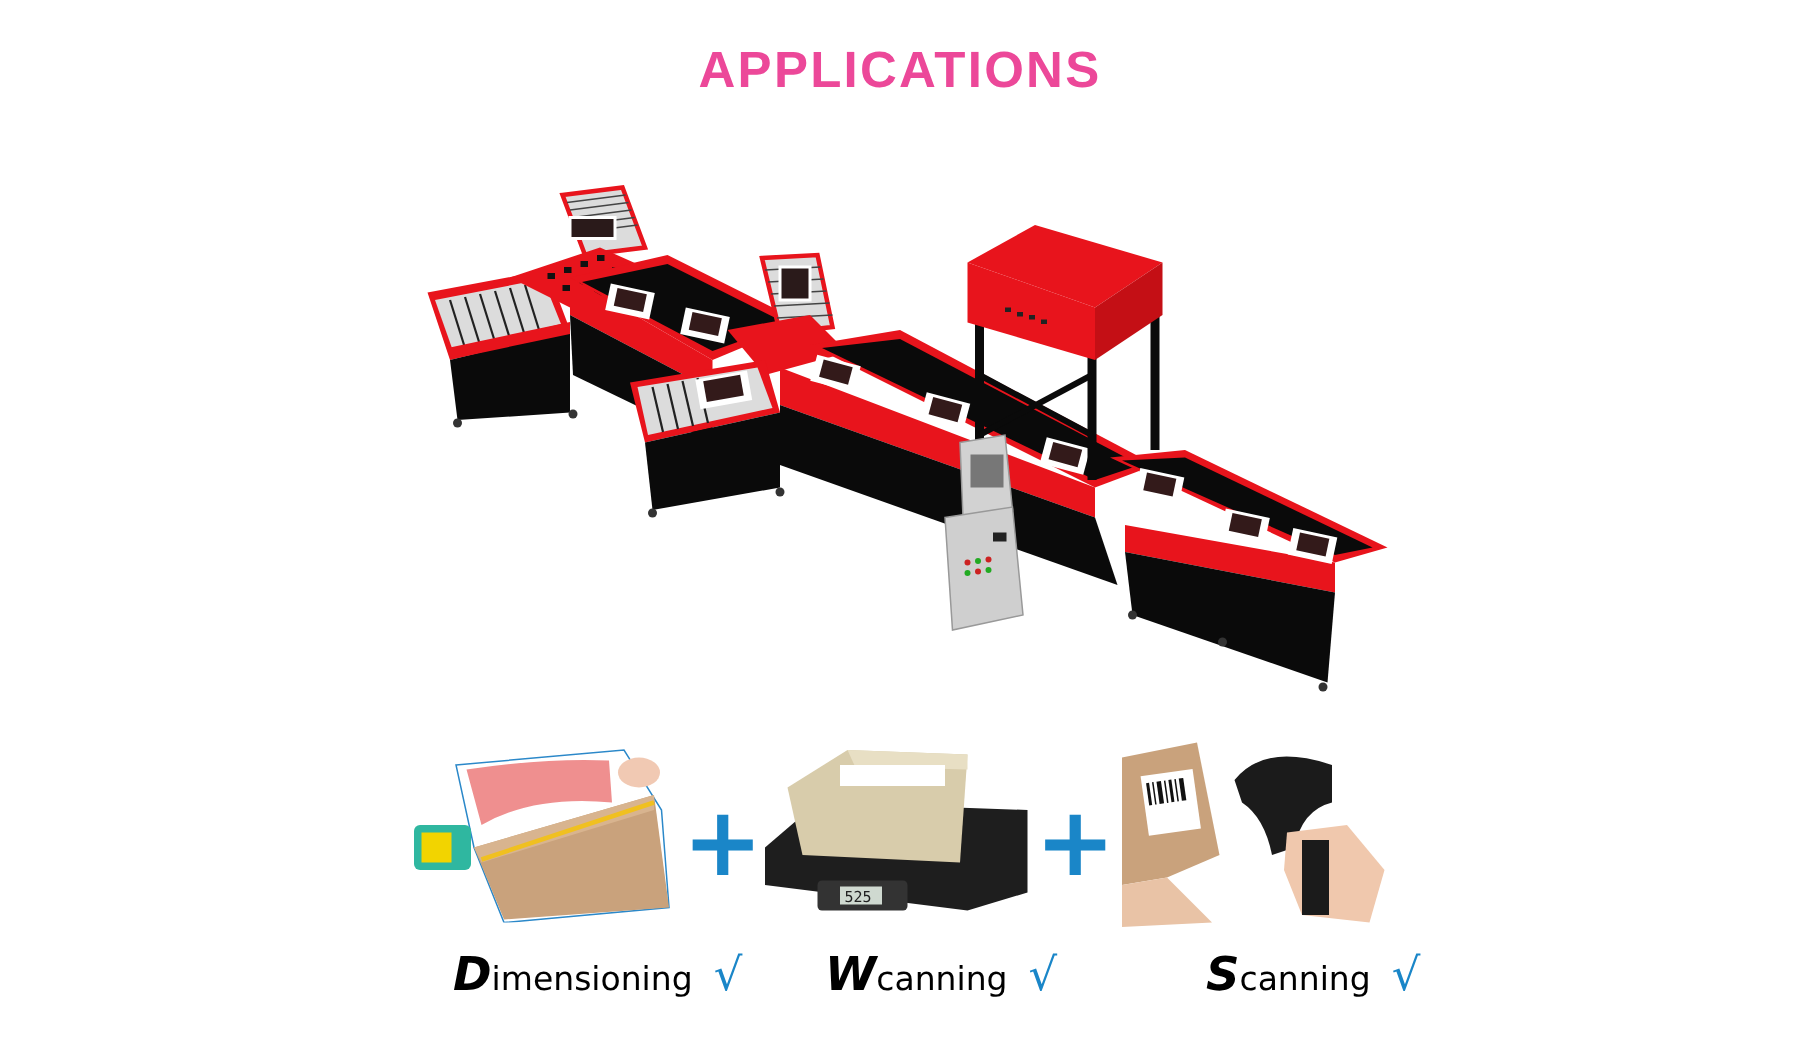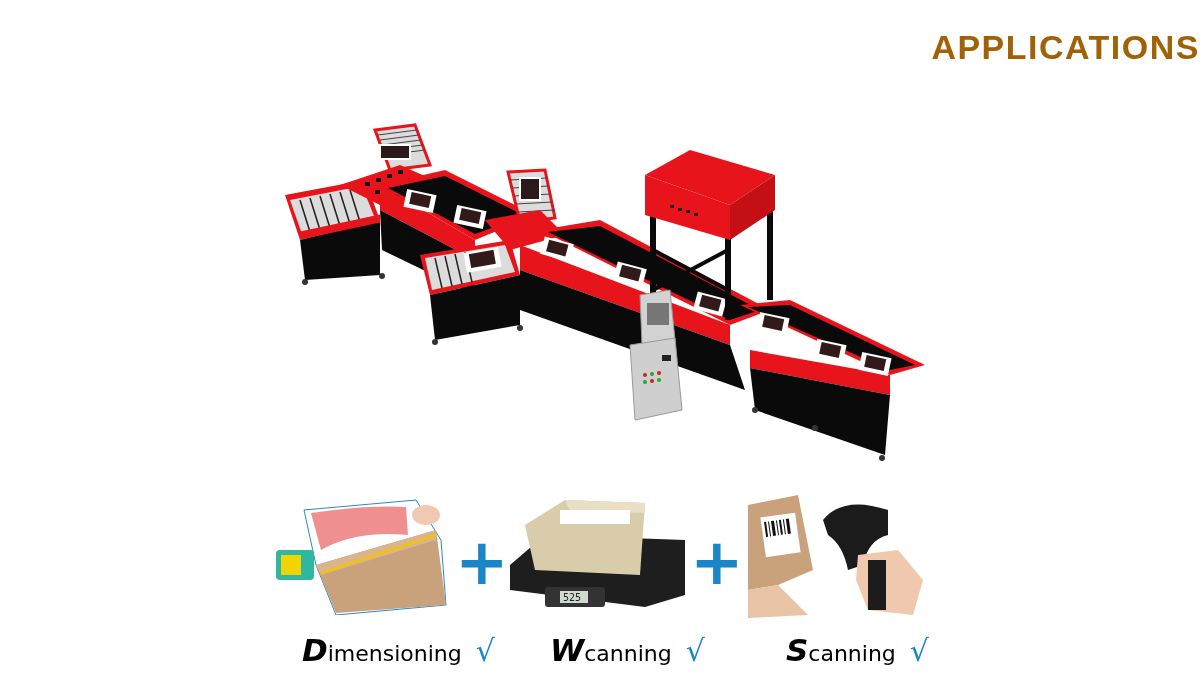--- a/index.html
+++ b/index.html
@@ -1,17 +1,17 @@
 <!DOCTYPE html>
 <html><head>
 <meta charset="utf-8">
 <style>
   html,body{margin:0;padding:0;background:#ffffff;}
   body{width:1200px;height:700px;position:relative;overflow:hidden;font-family:"Liberation Sans",sans-serif;}
-  .title{position:absolute;left:0;top:28px;width:1200px;text-align:right;font-family:"Liberation Sans",sans-serif;font-weight:700;font-size:34px;letter-spacing:1.5px;color:#a16207;}
+  .title{position:absolute;left:0;top:28px;width:1200px;text-align:center;font-family:"Liberation Sans",sans-serif;font-weight:700;font-size:34px;letter-spacing:1.5px;color:#ec4899;}
   .illustration{position:absolute;left:270px;top:110px;width:670px;height:360px;}
   .step-img{position:absolute;}
   .plus{position:absolute;color:#1a86c8;font-size:64px;font-weight:700;line-height:1;font-family:"DejaVu Sans",sans-serif;}
   .label{position:absolute;top:632px;font-family:"DejaVu Sans",sans-serif;font-size:22px;color:#000;white-space:nowrap;}
   .label .big{font-weight:700;font-style:italic;font-size:31px;}
   .label .check{color:#1a86c8;font-size:30px;margin-left:14px;font-family:"DejaVu Sans",sans-serif;}
 </style>
 </head>
 <body>
 
@@ -212,15 +212,15 @@
   <path d="M110,65 L150,60 L175,90 L165,125 L120,120 L108,90 Z" fill="#f0c8ad"></path>
   <rect x="120" y="70" width="18" height="50" fill="#1b1b1b"></rect>
 </svg>
 
 <div class="label" style="left:302px;">
   <span class="big">D</span><span>imensioning</span><span class="check">√</span>
 </div>
 <div class="label" style="left:550px;">
   <span class="big">W</span><span>canning</span><span class="check">√</span>
 </div>
-<div class="label" style="left:786px;">
+<div class="label" style="left:804px;">
   <span class="big">S</span><span>canning</span><span class="check">√</span>
 </div>
 
 </body></html>

